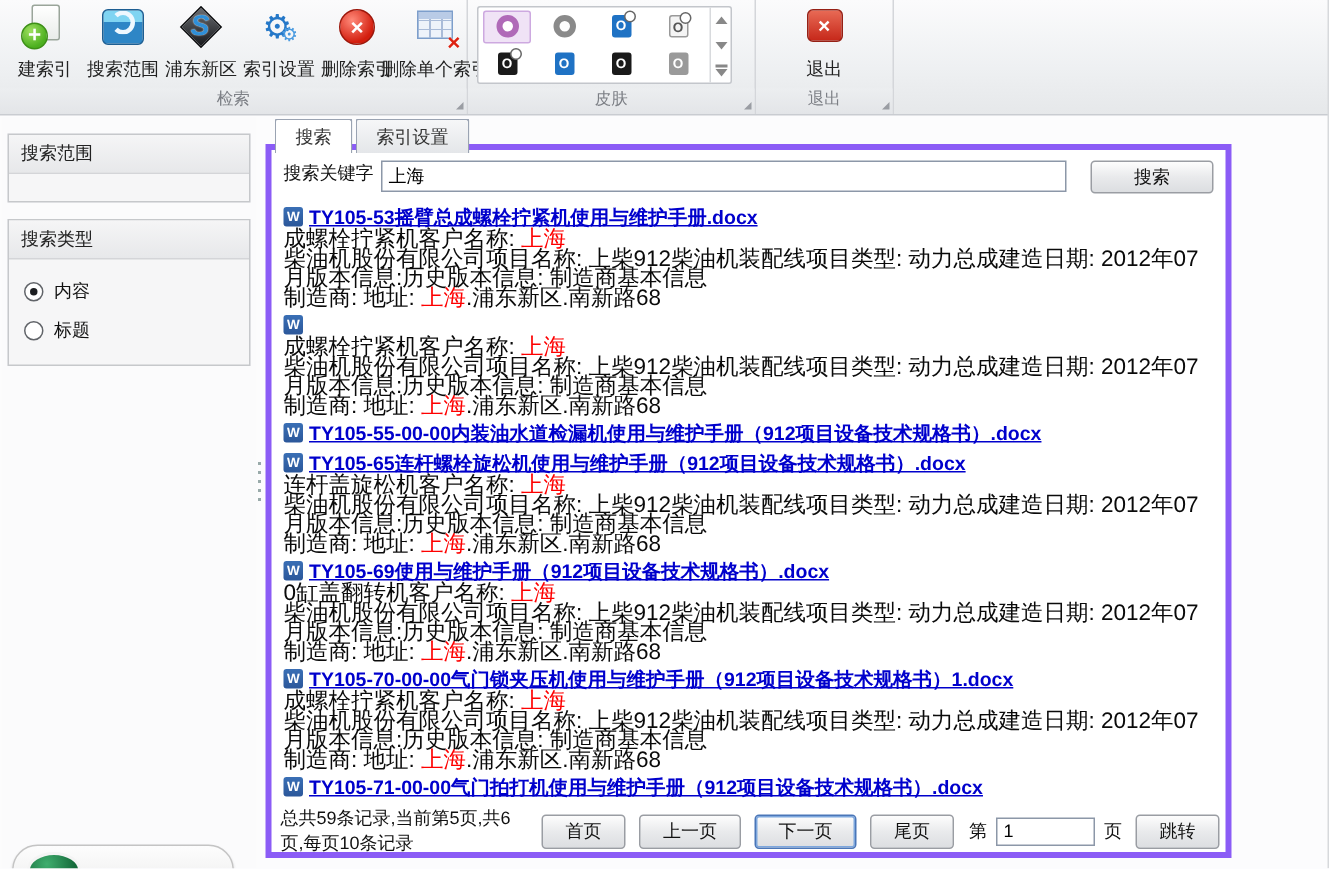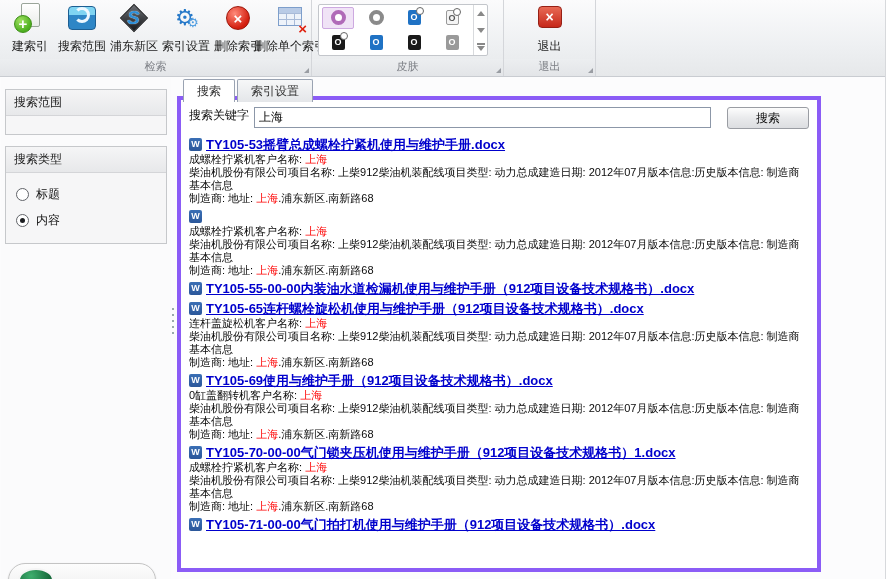--- a/index.html
+++ b/index.html
@@ -89,21 +89,21 @@
     font-size:12px; font-family:inherit; padding:2px 14px; cursor:pointer; color:#111; }
   .search-btn { margin-left:16px; width:88px; height:22px; }
 
   
   .results { }
   .result { margin-bottom:3px; }
   .rtitle { font-size:13px; font-weight:bold; height:17px; display:flex; align-items:center; }
   .rtitle a { color:#0000cc; text-decoration:underline; cursor:pointer; }
   .doc-icon { display:inline-block; width:13px; height:13px; margin-right:4px; border-radius:2px;
     background:linear-gradient(#3a6fb5,#2b579a); color:#fff; font-size:9px; font-weight:bold; line-height:13px; text-align:center; flex:0 0 13px; }
-  .snippet { font-size:11px; line-height:13px; color:#0a0a0a; }
+  .snippet { font-size:15px; line-height:13px; color:#0a0a0a; }
   .snippet .red { color:#fe0000; }
 
   
   .pagination { position:absolute; left:6px; right:4px; bottom:3px; height:22px; display:flex; align-items:center; font-size:12px; background:#fff; }
   .pg-btn { margin-left:9px; padding:2px 15px; white-space:nowrap; }
   .pg-btn.focused { border-color:#4a76b8; box-shadow:inset 0 0 0 1px #7da7dd; }
   .page-box { width:66px; height:19px; border:1px solid #8c97a8; margin:0 6px; padding:1px 4px; font-size:12px; font-family:inherit; }
   .pg-label { margin-left:10px; white-space:nowrap; }
 
   
@@ -240,26 +240,26 @@
     <div id="sidebar-groups">
         <div class="group-box">
           <div class="group-header">搜索范围</div>
           <div class="group-body">
           </div>
         </div>
         <div class="group-box">
           <div class="group-header">搜索类型</div>
           <div class="group-body">
             <div class="radio-row">
+              <span class="radio on"></span>
+              <span>内容</span>
+            </div>
+            <div class="radio-row">
               <span class="radio"></span>
               <span>标题</span>
-            </div>
-            <div class="radio-row">
-              <span class="radio on"></span>
-              <span>内容</span>
             </div>
           </div>
         </div>
       </div>
   </div>
   <div class="splitter">
       <div class="dots"></div>
     </div>
 
   <div class="main-panel">
@@ -317,20 +317,33 @@
             <div class="snippet"><span>成螺栓拧紧机客户名称: </span><span class="red">上海</span><br><span>柴油机股份有限公司项目名称: 上柴912柴油机装配线项目类型: 动力总成建造日期: 2012年07月版本信息:历史版本信息: 制造商基本信息</span><br><span>制造商: 地址: </span><span class="red">上海</span><span>.浦东新区.南新路68</span></div>
           </div>
           <div class="result">
             <div class="rtitle">
               <span class="doc-icon">W</span>
               <a>TY105-71-00-00气门拍打机使用与维护手册（912项目设备技术规格书）.docx</a>
             </div>
           </div>
         </div>
 
+      <div class="pagination">
+        <span>总共59条记录,当前第5页,共6页,每页10条记录</span>
+        <span id="pg-buttons" style="display:flex;align-items:center;">
+            <button class="btn pg-btn">首页</button>
+            <button class="btn pg-btn">上一页</button>
+            <button class="btn pg-btn focused">下一页</button>
+            <button class="btn pg-btn">尾页</button>
+          </span>
+        <span class="pg-label">第</span>
+        <input class="page-box" type="text" value="1" style="">
+        <span>页</span>
+        <button class="btn pg-btn">跳转</button>
+      </div>
     </div>
   </div>
 
   <div class="floating-widget">
     <div class="orb"></div>
   </div>
 
   <div class="win-right-edge"></div>
 </div>
 

